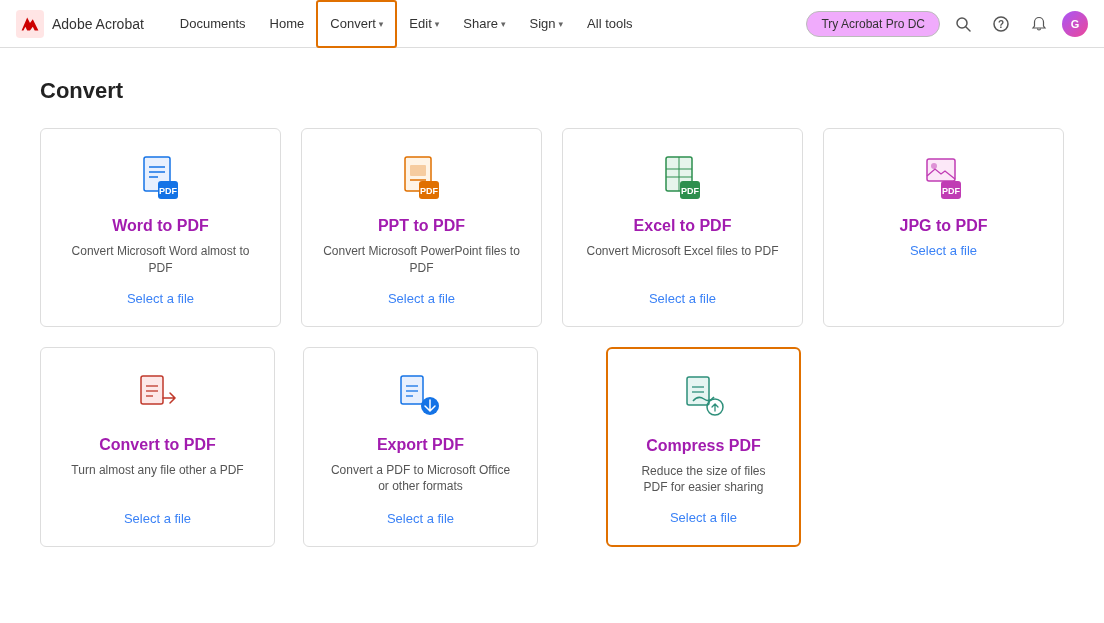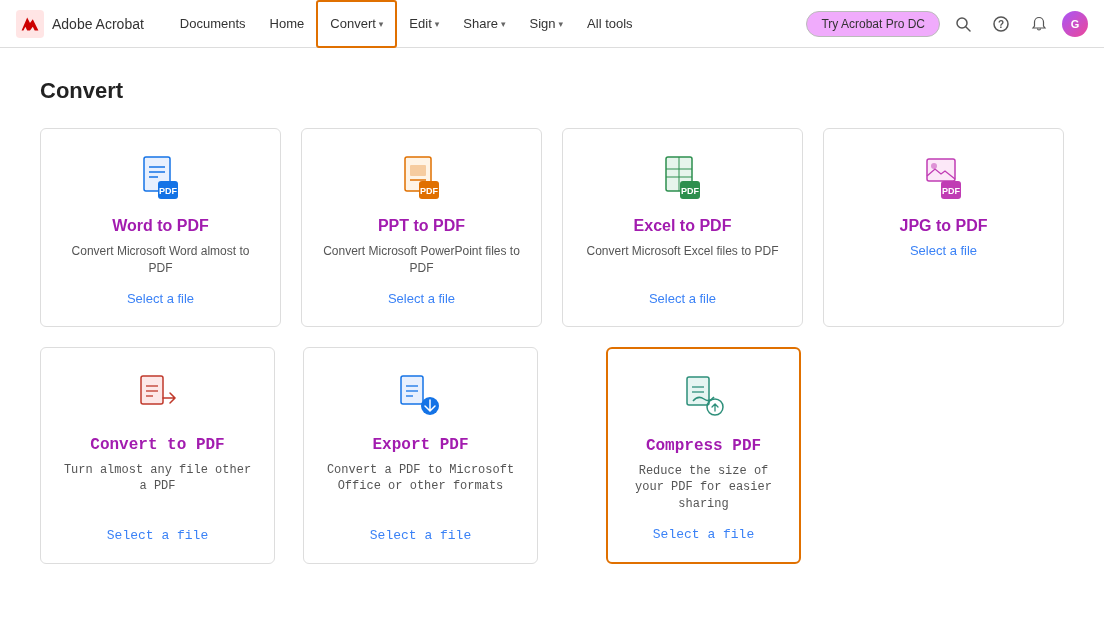--- a/index.html
+++ b/index.html
@@ -141,21 +141,20 @@
       color: #3b82f6;
       cursor: pointer;
       text-decoration: none;
     }
 
     
     .cards-grid-bottom {
       display: grid;
       grid-template-columns: repeat(4, 1fr);
       gap: 28px;
-      font-family: Liberation Mono, monospace;
     }
 
     
     .nav-convert-box {
       border: 2px solid #e07000;
       border-radius: 3px;
     }
   </style>
 </head>
 <body>
@@ -314,20 +313,20 @@
     <div class="card highlighted">
       <svg class="card-icon" viewBox="0 0 50 50" fill="none">
         <rect x="8" y="4" width="22" height="28" rx="2" fill="#e6f5f2" stroke="#2d8f7a" stroke-width="1.5"></rect>
         <line x1="13" y1="14" x2="25" y2="14" stroke="#2d8f7a" stroke-width="1.3"></line>
         <line x1="13" y1="19" x2="25" y2="19" stroke="#2d8f7a" stroke-width="1.3"></line>
         <path d="M14 28 Q19 22 25 26 Q30 30 35 24" stroke="#2d8f7a" stroke-width="1.5" fill="none"></path>
         <circle cx="36" cy="34" r="8" fill="none" stroke="#2d8f7a" stroke-width="1.5"></circle>
         <path d="M33 34 L36 31 L39 34 M36 31 L36 38" stroke="#2d8f7a" stroke-width="1.3" stroke-linecap="round" fill="none"></path>
       </svg>
       <div class="card-title">Compress PDF</div>
-      <div class="card-desc">Reduce the size of your PDF for easier sharing</div>
+      <div class="card-desc">Reduce the size of files PDF for easier sharing</div>
       <a class="card-link">Select a file</a>
     </div>
 
     <div></div>
 
   </div>
 </div>
 
 </body></html>

